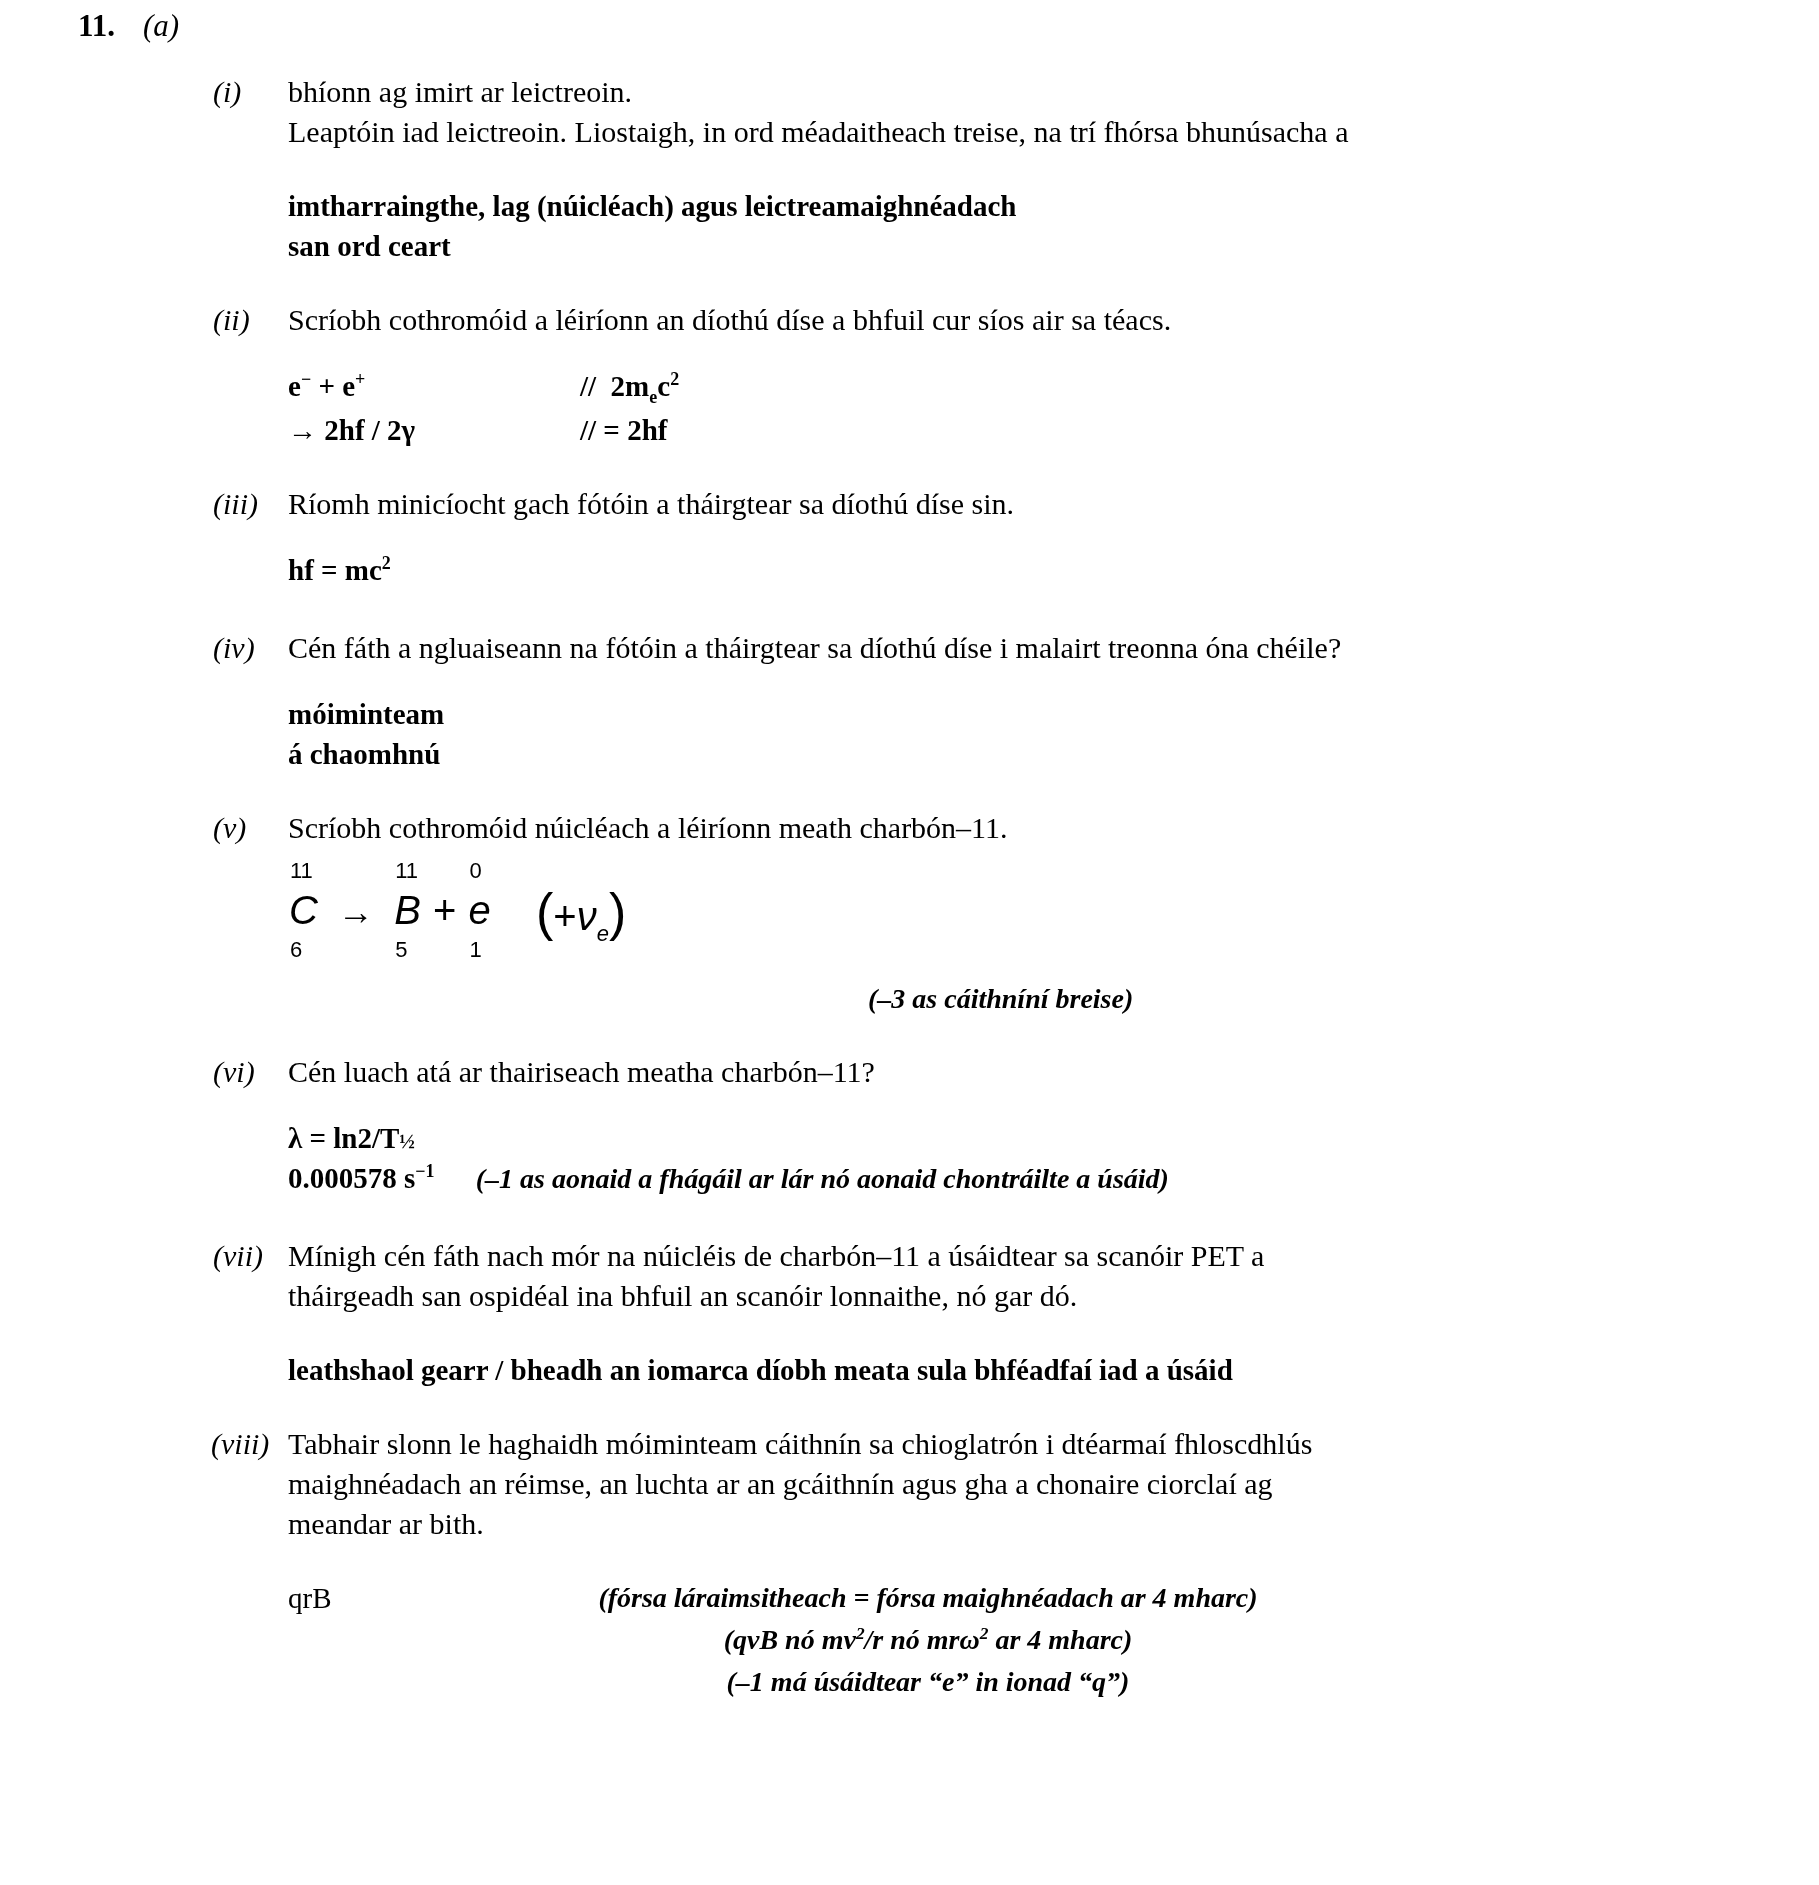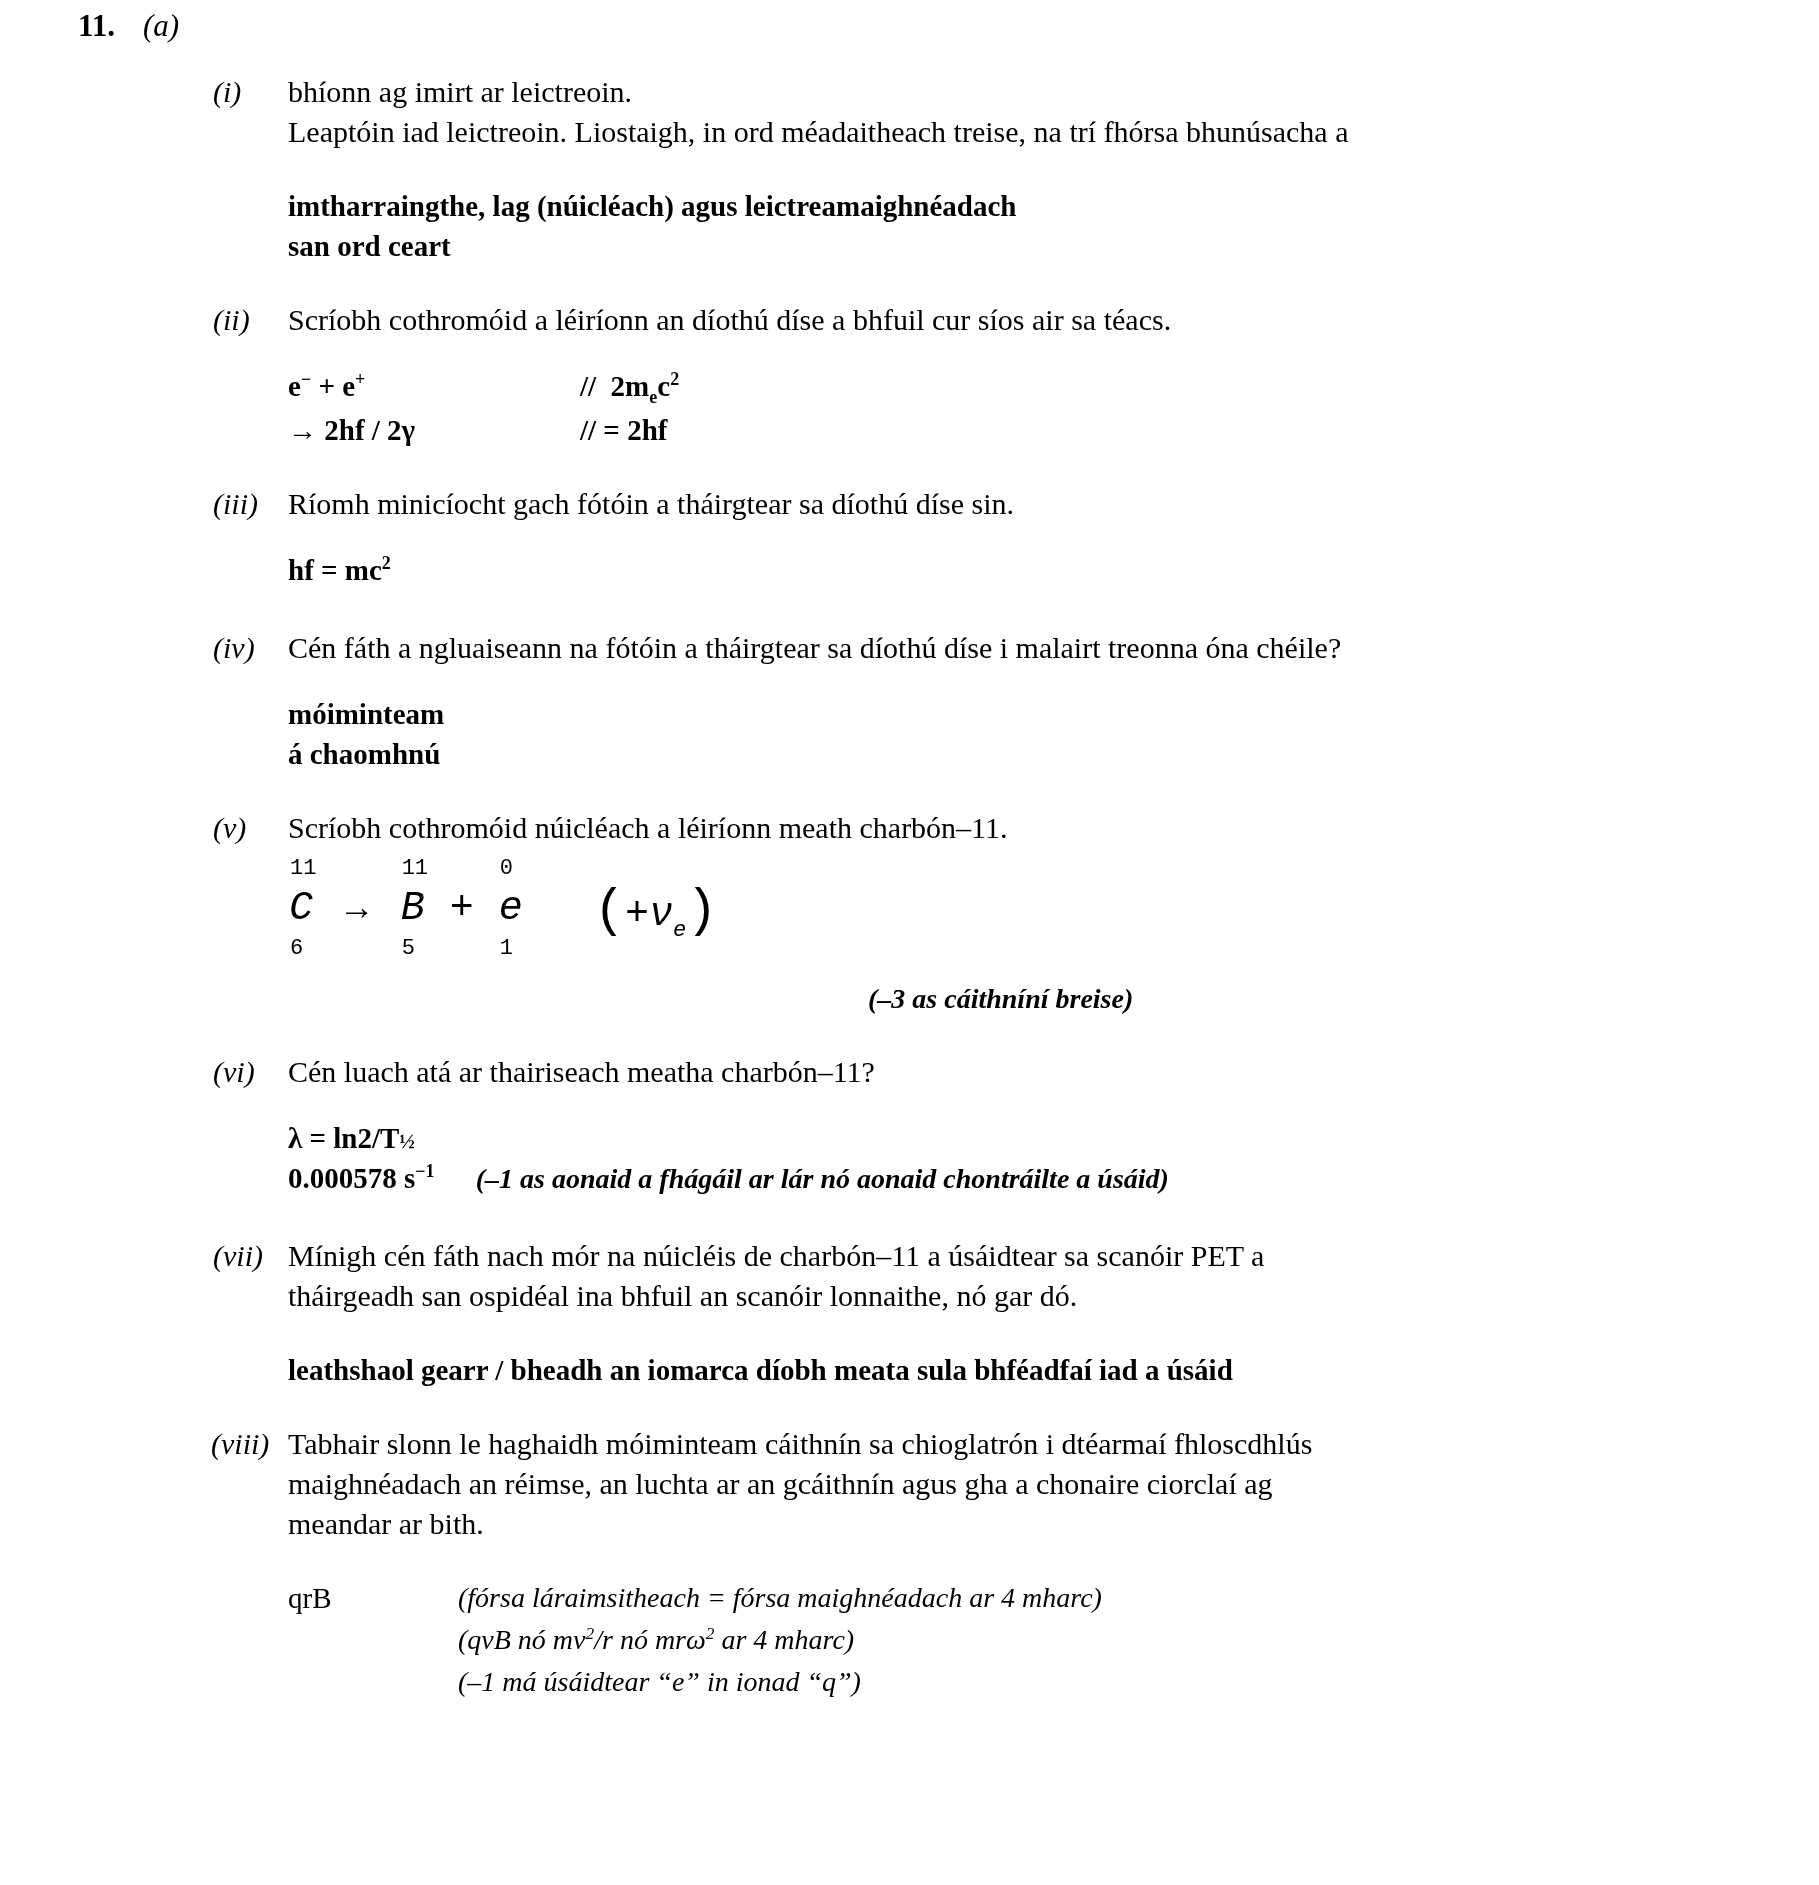--- a/index.html
+++ b/index.html
@@ -123,21 +123,21 @@
     font-weight: bold;
     font-size: 28px;
   }
 
   sup.sm { font-size: 0.62em; vertical-align: super; line-height: 0; }
   sub.sm { font-size: 0.62em; vertical-align: sub; line-height: 0; }
 
   
   .nuceq {
     margin-left: 288px;
-    font-family: Liberation Mono, monospace;
+    font-family: Liberation Sans, sans-serif;
     font-style: italic;
     font-size: 40px;
     position: relative;
     height: 96px;
     white-space: nowrap;
   }
   .nuc {
     display: inline-block;
     position: relative;
     vertical-align: baseline;
@@ -167,23 +167,23 @@
     position: absolute;
     left: 0; top: 0;
     font-weight: normal;
     font-size: 29px;
   }
   .qrb-note {
     position: absolute;
     left: 170px;
     top: 0;
     width: 940px;
-    text-align: left;
-    font-style: italic;
-    font-weight: normal;
+    text-align: center;
+    font-style: italic;
+    font-weight: bold;
     font-size: 28px;
     white-space: nowrap;
   }
   .spacer26 { height: 26px; }
   .spacer34 { height: 34px; }
 </style>
 </head>
 <body>
 
 <div class="page">

